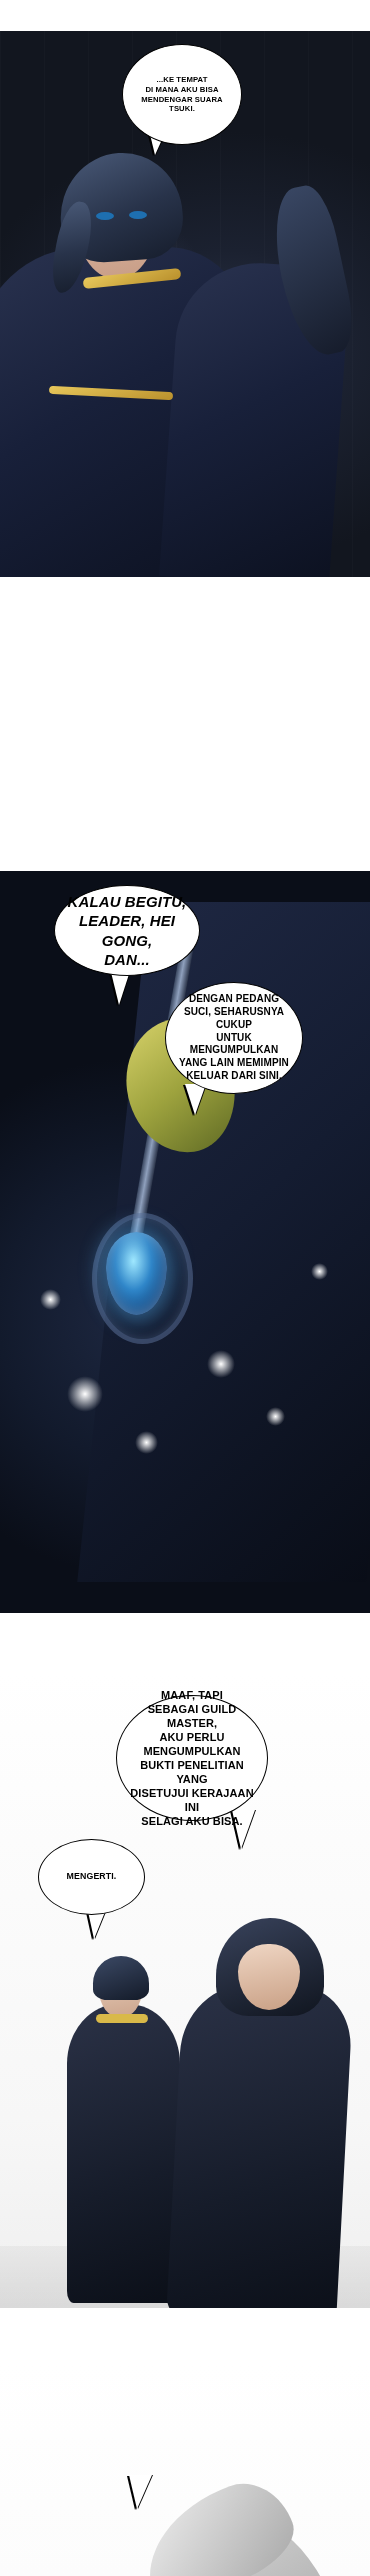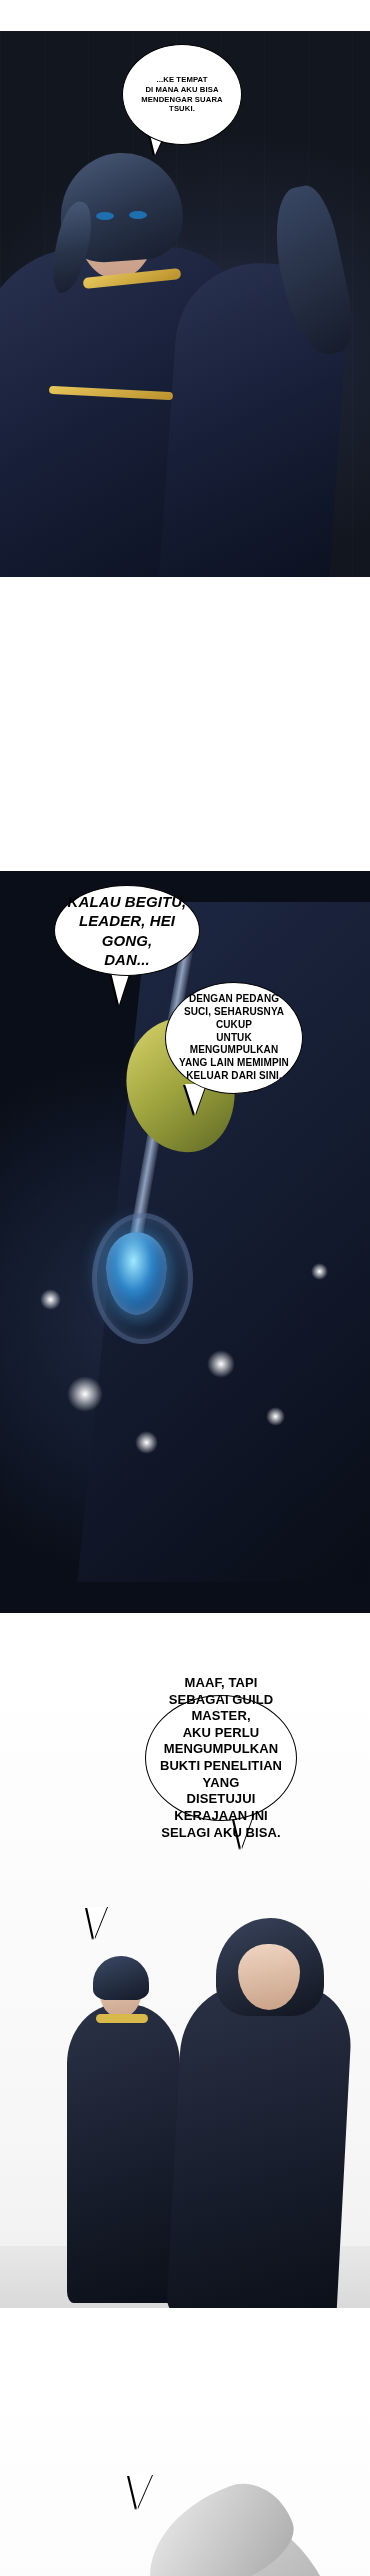--- a/index.html
+++ b/index.html
@@ -219,21 +219,21 @@
   .bubble-3 { left: 165px; top: 982px; width: 138px; height: 112px; font-size: 10px; }
   .tail-3 {
     left: 185px; top: 1084px;
     border-left: 10.3px solid transparent;
     border-right: 11.3px solid transparent;
     border-top: 31px solid #ffffff;
     filter: drop-shadow(-1.5px 1px 0 #000) drop-shadow(1.5px 0.5px 0 #000);
   }
 
   
-  .bubble-4 { left: 145px; top: 1695px; width: 152px; height: 126px; font-size: 13px; text-align: center; }
+  .bubble-4 { left: 116px; top: 1695px; width: 152px; height: 126px; font-size: 11px; text-align: center; }
   .tail-4 {
     left: 232px; top: 1810px;
     border-left: 9.3px solid transparent;
     border-right: 14.4px solid transparent;
     border-top: 39px solid #ffffff;
     filter: drop-shadow(-1.5px 1px 0 #000) drop-shadow(1.5px 0.5px 0 #000);
   }
 
   
   .bubble-5 { left: 38px; top: 1839px; width: 107px; height: 76px; font-size: 8.8px; }
@@ -357,17 +357,20 @@
   <div class="bubble bubble-4">
     <span class="txt">MAAF, TAPI
 SEBAGAI GUILD MASTER,
 AKU PERLU MENGUMPULKAN
 BUKTI PENELITIAN YANG
 DISETUJUI KERAJAAN INI
 SELAGI AKU BISA.</span>
   </div>
 
   <div class="tail tail-5"></div>
+  <div class="bubble bubble-5">
+    <span class="txt">MENGERTI.</span>
+  </div>
 
   <div class="tail tail-6"></div>
 
 </div>
 
 
 </body></html>

